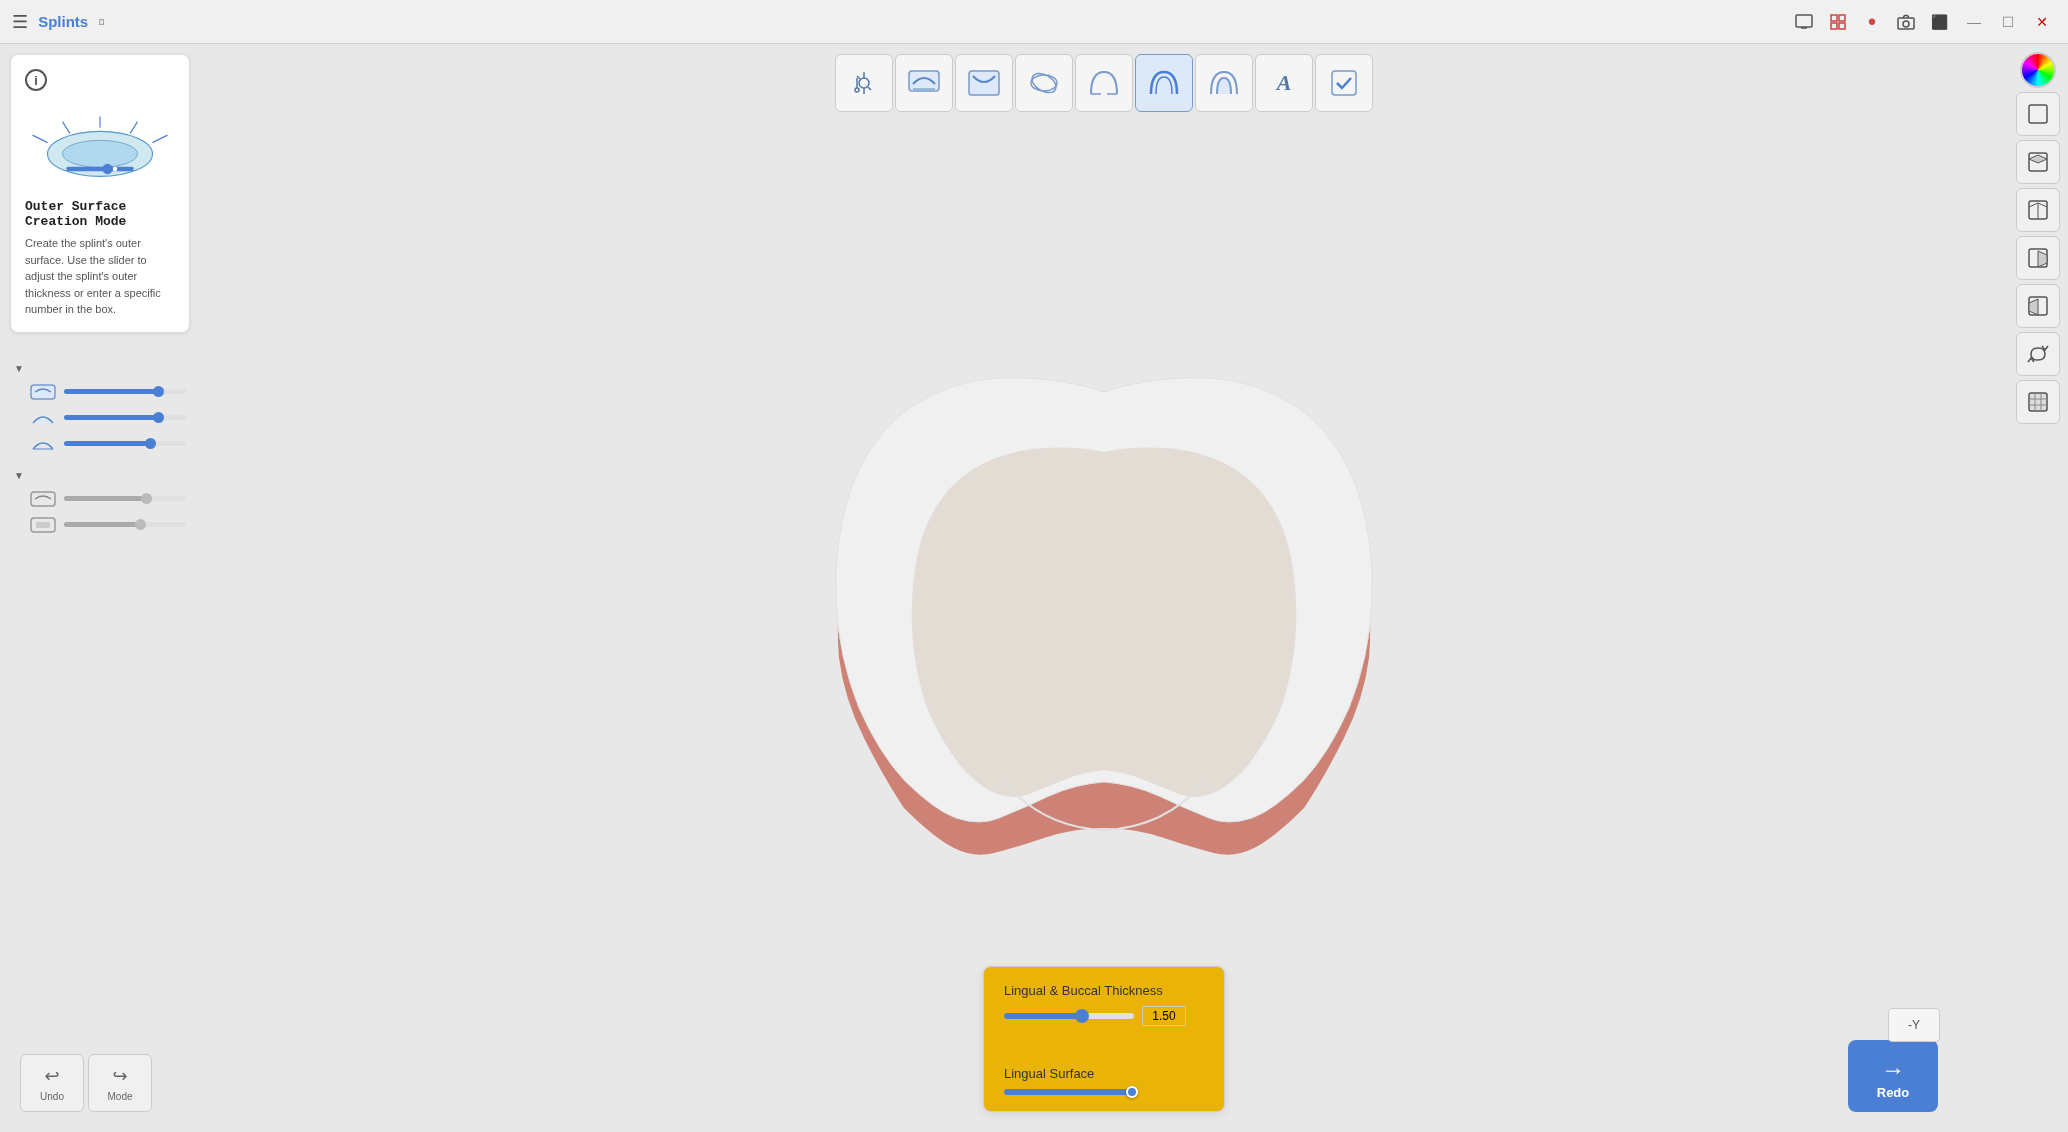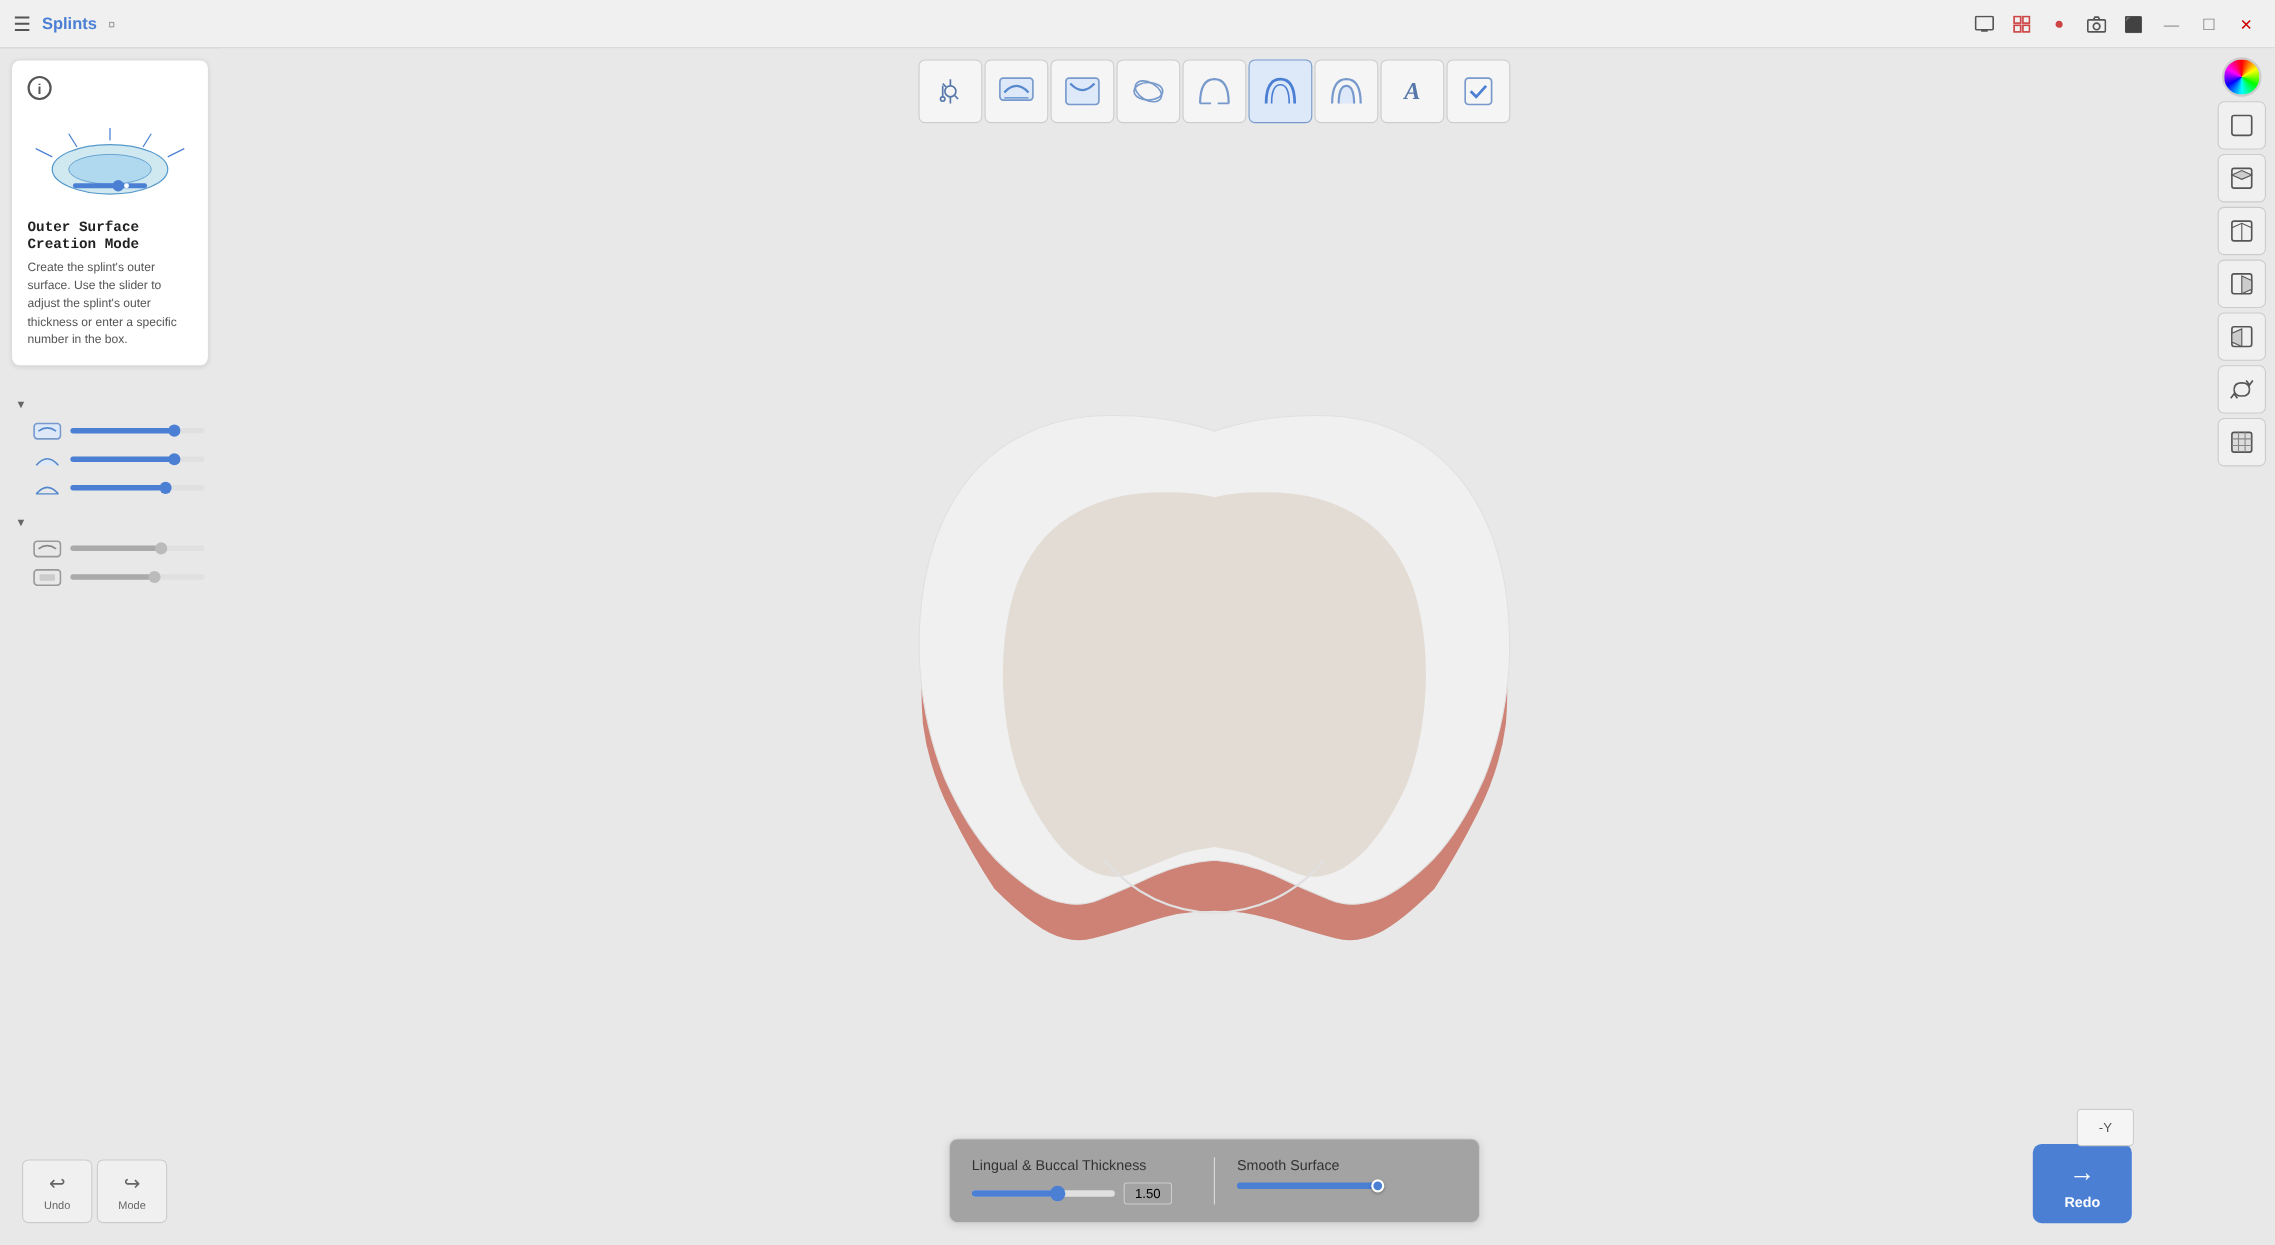--- a/index.html
+++ b/index.html
@@ -127,26 +127,27 @@
 
     
     .bottom-controls {
       position: absolute;
       bottom: 20px;
       left: 50%;
       transform: translateX(-50%);
       display: flex;
       align-items: stretch;
       gap: 0;
-      background: #a3a3a3;
+      background: #eab308;
       border: 1px solid #ccc;
       border-radius: 8px;
       padding: 16px 20px;
       gap: 20px;
       box-shadow: 0 2px 8px rgba(0,0,0,0.1);
+      flex-direction: column;
     }
     .bottom-control-group {
       display: flex;
       flex-direction: column;
       gap: 8px;
       min-width: 200px;
     }
     .bottom-control-label {
       font-size: 13px;
       color: #333;
@@ -676,21 +677,21 @@
             <div class="slider-fill" style="width:60%;"></div>
             <div class="slider-thumb" style="left:60%;"></div>
           </div>
           <div class="slider-value-box">1.50</div>
         </div>
       </div>
 
       <div class="divider-vert"></div>
 
       <div class="bottom-control-group">
-        <div class="bottom-control-label">Smooth Surface</div>
+        <div class="bottom-control-label">Lingual Surface</div>
         <div class="slider-row">
 
           <div style="width:130px;height:6px;background:#4a7fd4;border-radius:3px;position:relative;">
             <div style="width:12px;height:12px;background:#4a7fd4;border:2px solid white;border-radius:50%;position:absolute;top:-3px;right:-4px;box-shadow:0 1px 3px rgba(0,0,0,0.3);"></div>
           </div>
         </div>
       </div>
     </div>
 
     <button class="next-btn">

